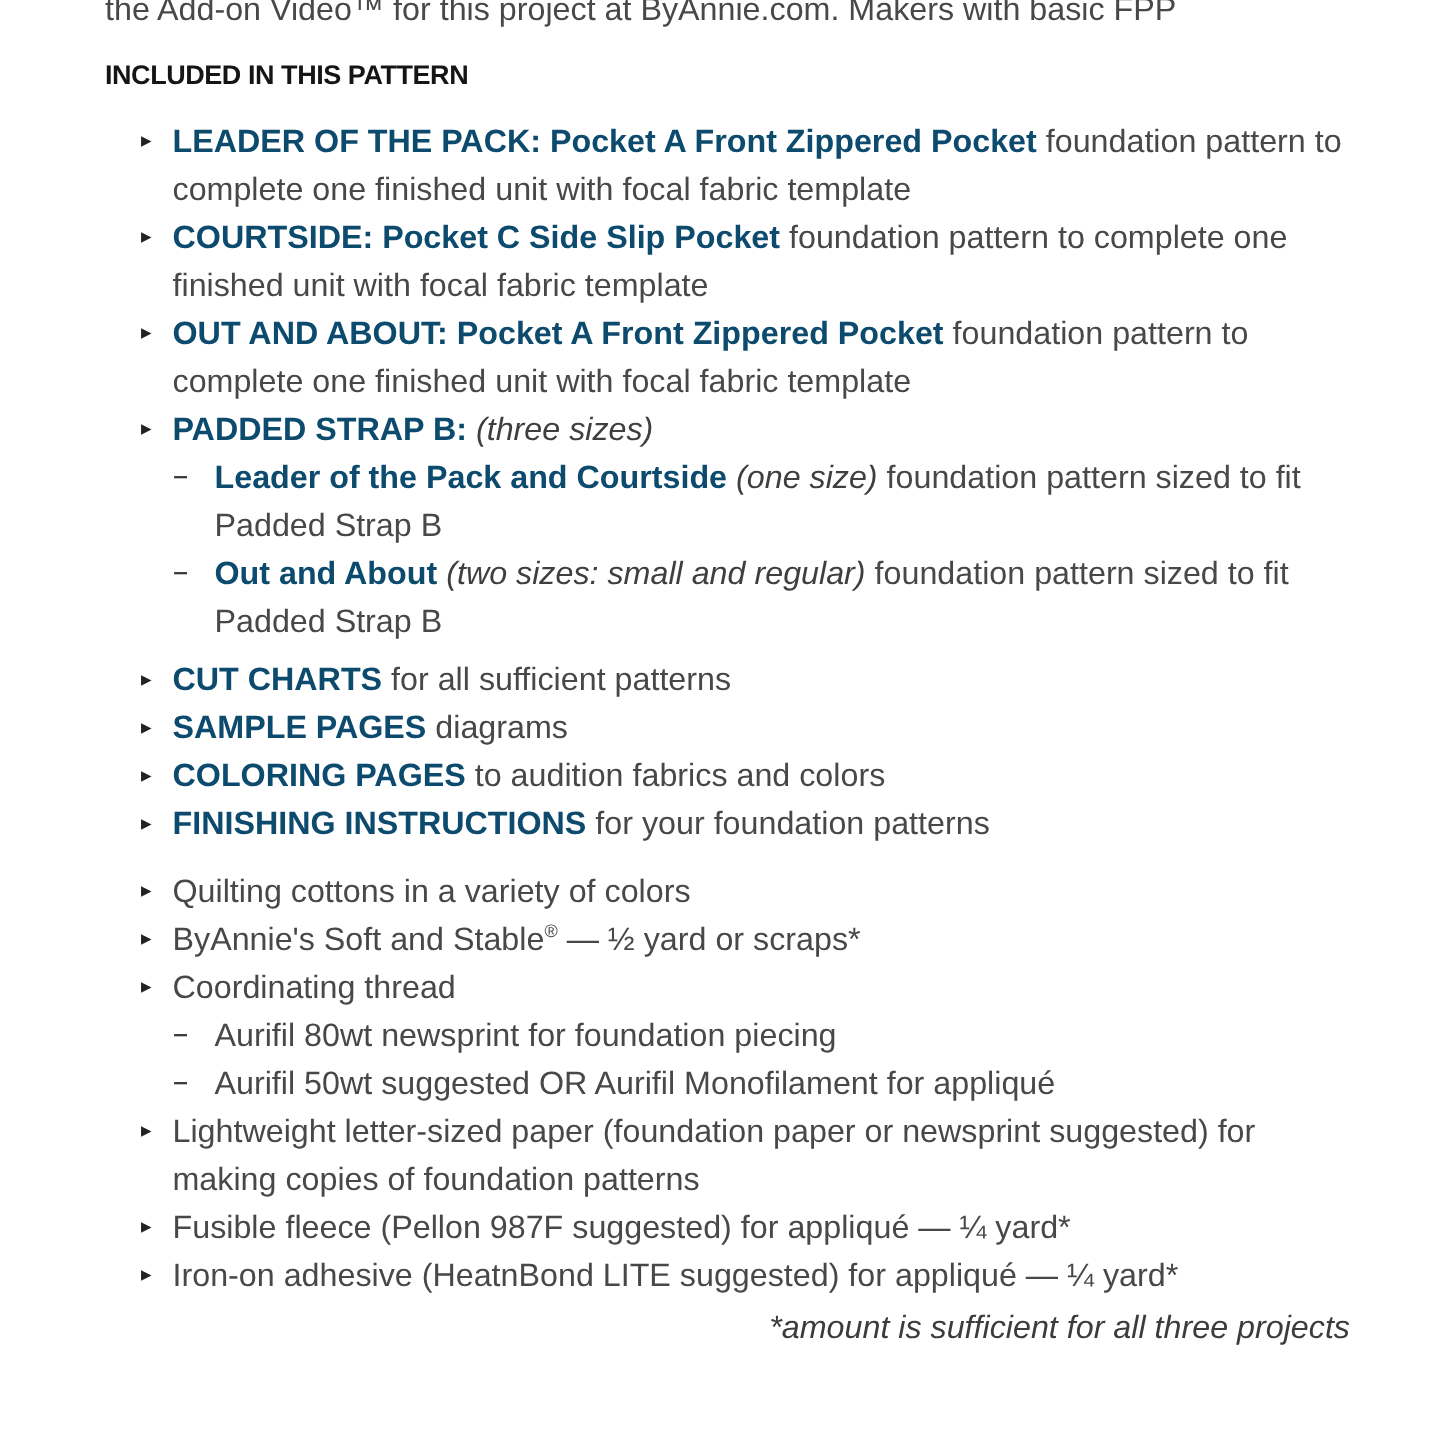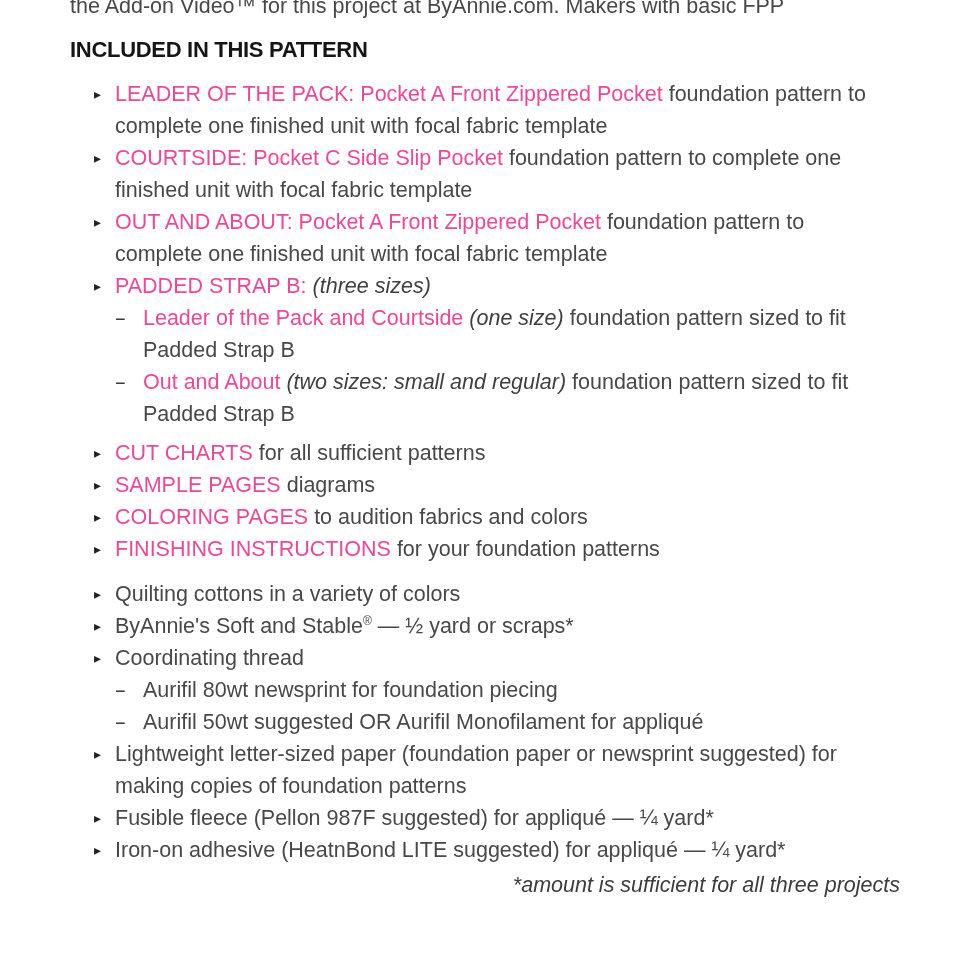--- a/index.html
+++ b/index.html
@@ -15,21 +15,21 @@
     padding: 0 70px;
   }
   .intro {
     margin: -10px 0 0 0;
     font-size: 21.5px;
     line-height: 32px;
     color: #484848;
   }
   .sec-heading {
     margin: 13px 0 0 0;
-    font-size: 22px;
+    font-size: 18px;
     line-height: 30px;
     font-weight: 800;
     letter-spacing: -0.3px;
     color: #151515;
   }
   .list {
     margin-top: 13px;
     font-size: 21.5px;
     line-height: 32px;
     color: #484848;
@@ -41,21 +41,21 @@
     font-size: 14px; line-height: 32px;
     color: #222222;
   }
   .item.sub { padding-left: 45px; }
   .item.sub .marker {
     flex: 0 0 28px; width: 28px;
     font-size: 21.5px; color: #3a3a3a;
   }
   .item.gap { margin-top: 7px; }
   .item .text { flex: 1 1 auto; max-width: 782px; }
-  .seg-bold { font-weight: 400; color: #ec4899; }
+  .seg-bold { font-weight: 700; color: #0c4a6e; }
   .seg-italic { font-style: italic; color: #3f3f3f; }
   .seg-regular { }
   sup.reg-mark { font-size: 12px; line-height: 0; }
   .footnote {
     margin: 6px 0 0 0;
     text-align: right;
     font-style: italic;
     font-size: 21.5px;
     line-height: 26px;
     color: #3c3c3c;

